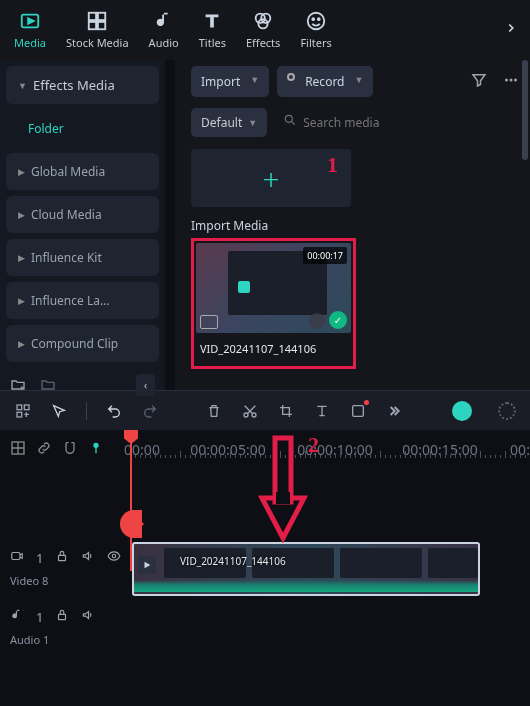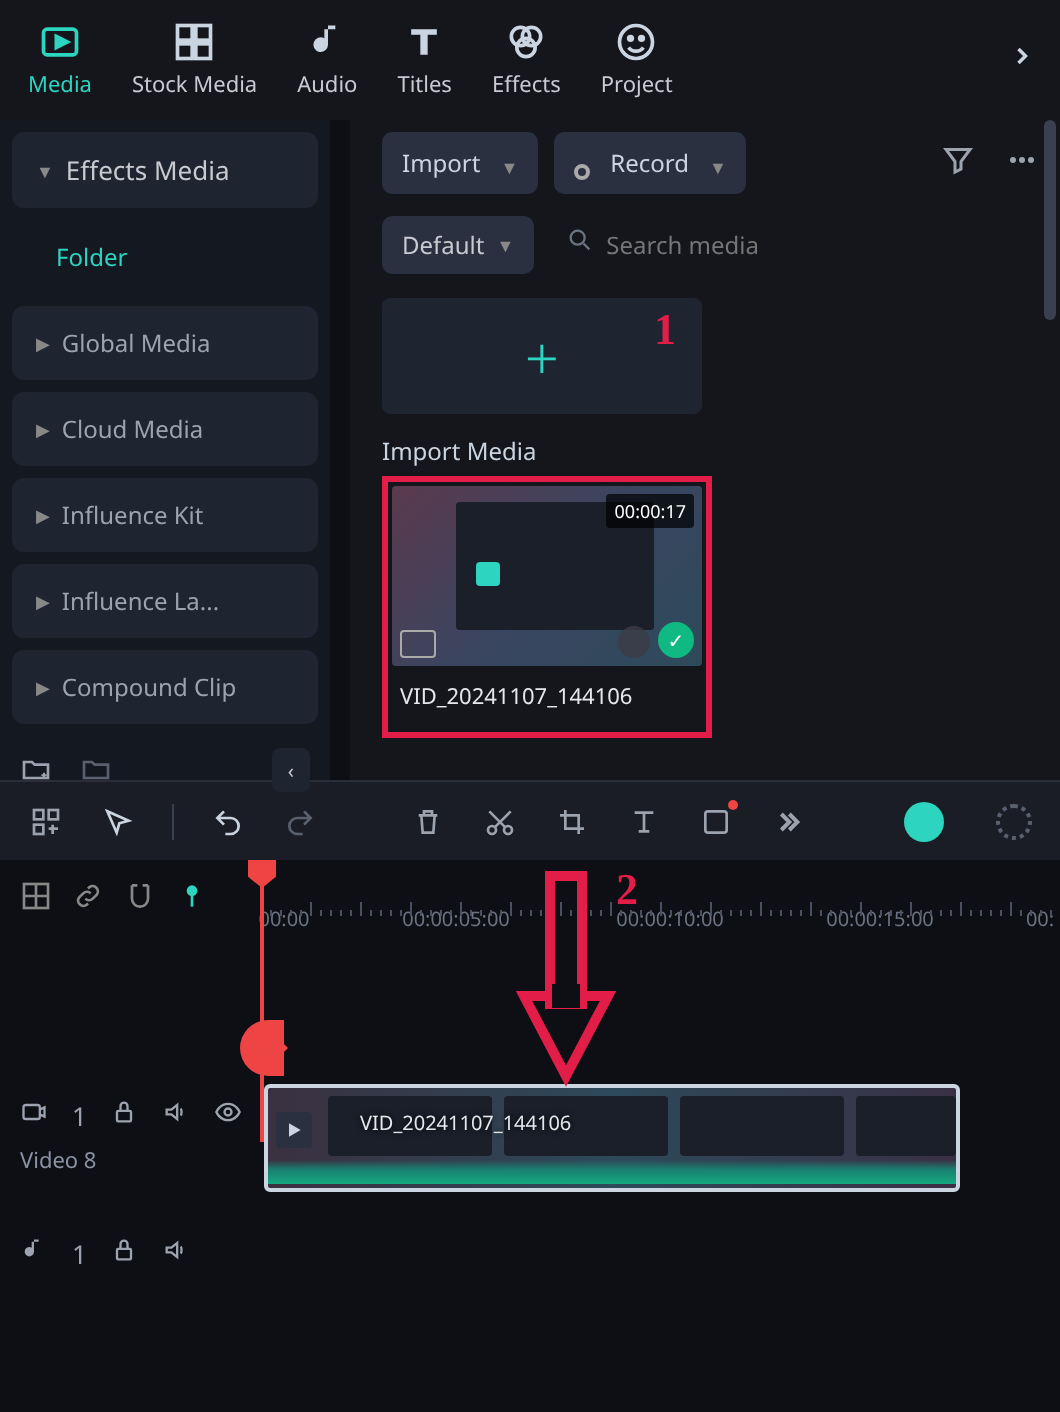--- a/index.html
+++ b/index.html
@@ -14,21 +14,21 @@
 .sidebar{width:165px;background:#141820;padding:6px;display:flex;flex-direction:column;gap:6px}
 .side-header{background:#1e2430;border-radius:6px;padding:10px 12px;display:flex;align-items:center;gap:6px;font-size:13px}
 .side-sub{color:#2dd4bf;padding:10px 22px;font-size:12px}
 .side-item{background:#1e2430;border-radius:6px;padding:10px 12px;display:flex;align-items:center;gap:6px;color:#9ca3af;font-size:12px}
 .chev{font-size:9px;color:#888}
 .side-footer{margin-top:auto;display:flex;align-items:center;gap:14px;padding:6px 4px}
 .side-footer .sficon{width:16px;height:16px;color:#9ca3af}
 .side-footer .collapse{margin-left:auto;background:#1e2430;border-radius:4px;padding:4px 8px;font-size:10px}
 .content-area{flex:1;padding:6px 10px 6px 16px;display:flex;flex-direction:column;position:relative}
 .content-toolbar{display:flex;align-items:center;gap:8px}
-.dropdown{background:#2a3040;border-radius:5px;padding:7px 10px;display:flex;align-items:flex-end;gap:10px;font-size:12px;color:#cbd5e1}
+.dropdown{background:#2a3040;border-radius:5px;padding:7px 10px;display:flex;align-items:flex-start;gap:10px;font-size:12px;color:#cbd5e1}
 .rdot{width:8px;height:8px;border-radius:50%;border:2px solid #aaa;display:inline-block}
 .ctool-right{margin-left:auto;display:flex;align-items:center;gap:14px;color:#9ca3af}
 .search-row{display:flex;align-items:center;gap:8px;margin-top:10px}
 .default-btn{background:#2a3040;border-radius:5px;padding:6px 10px;display:flex;align-items:center;gap:6px}
 .search-wrap{flex:1;display:flex;align-items:center;gap:6px;padding:6px 8px;color:#6b7280}
 .search-wrap input{background:transparent;border:none;outline:none;color:#c8cad0;font-size:12px;width:100%}
 .import-tile{width:160px;height:58px;background:#1e2430;border-radius:4px;margin-top:12px;display:flex;align-items:center;justify-content:center}
 .plus{font-size:30px;color:#2dd4bf;font-weight:300}
 .import-label{margin-top:10px;font-size:12px;color:#cbd5e1}
 .annot{position:absolute;color:#e11d48;font-size:22px;font-weight:bold;pointer-events:none;font-family:serif}
@@ -46,21 +46,21 @@
 .tt-icon{width:18px;height:18px;display:flex;align-items:center;justify-content:center}
 .ttsep{width:1px;height:18px;background:#3a4050}
 .tt-badge{width:20px;height:20px;background:#2dd4bf;border-radius:50%;margin-left:auto}
 .tt-dotcircle{width:18px;height:18px;border:2px dotted #5a6070;border-radius:50%;margin-left:8px}
 .tt-reddot{position:relative}
 .tt-reddot::after{content:'';position:absolute;top:-2px;right:-2px;width:5px;height:5px;background:#ef4444;border-radius:50%}
 .ruler-row{height:40px;background:#0d0f14;display:flex;position:relative}
 .ruler-left{width:130px;display:flex;align-items:center;gap:10px;padding:0 10px;color:#888}
 .ruler-right{flex:1;position:relative}
 .ruler-ticks{position:absolute;left:0;right:0;top:8px;height:20px}
-.tick-label{position:absolute;top:14px;font-size:10px;color:#6b7280;transform:translateX(-50%)}
+.tick-label{position:absolute;top:2px;font-size:14px;color:#6b7280;transform:translateX(-50%)}
 .tick{position:absolute;bottom:0;width:1px;height:4px;background:#4a5060}
 .playhead{position:absolute;left:130px;top:430px;bottom:135px;width:2px;background:#ef4444;z-index:5}
 .playhead::before{content:'';position:absolute;top:0;left:-6px;width:14px;height:14px;background:#ef4444;clip-path:polygon(0 0,100% 0,100% 60%,50% 100%,0 60%)}
 .cut-handle{position:absolute;left:120px;top:510px;width:22px;height:28px;background:#ef4444;border-radius:14px 0 0 14px;z-index:4}
 .cut-handle::after{content:'';position:absolute;right:-2px;top:6px;width:8px;height:16px;background:#ef4444;clip-path:polygon(0 0,100% 50%,0 100%)}
 .tracks{background:#0d0f14}
 .track-row{display:flex;height:60px;margin-top:4px}
 .track-head{width:130px;display:flex;flex-direction:column;justify-content:center;padding-left:10px;gap:6px}
 .track-head-icons{display:flex;align-items:center;gap:12px;color:#9ca3af}
 .track-label{font-size:11px;color:#8a92a3}
@@ -126,21 +126,21 @@
   </div>
   <div class="top-tab">
     <span class="ticon">
         <svg width="22" height="22" viewBox="0 0 24 24" fill="none" stroke="#cbd5e1" stroke-width="2">
           <circle cx="12" cy="12" r="9"></circle>
           <circle cx="9" cy="10" r="1" fill="#cbd5e1"></circle>
           <circle cx="15" cy="10" r="1" fill="#cbd5e1"></circle>
           <path d="M8 15c1 1.5 2.5 2 4 2s3-.5 4-2"></path>
         </svg>
       </span>
-    <span class="tlabel">Project</span>
+    <span class="tlabel">Filters</span>
   </div>
   <div class="scroll-right"><svg width="14" height="14" viewBox="0 0 24 24" fill="none" stroke="#cbd5e1" stroke-width="3">
         <path d="M9 6l6 6-6 6"></path>
       </svg></div>
 </div>
 
 <div class="mid-row">
   <div class="sidebar">
     <div class="side-header">
       <span class="chev">▼</span>
@@ -453,20 +453,21 @@
             </svg></span>
         <span class="bigicon">1</span>
         <span><svg width="14" height="14" viewBox="0 0 24 24" fill="none" stroke="#9ca3af" stroke-width="2">
               <rect x="6" y="11" width="12" height="9" rx="1"></rect>
               <path d="M9 11V7a3 3 0 0 1 6 0v4"></path>
             </svg></span>
         <span><svg width="14" height="14" viewBox="0 0 24 24" fill="none" stroke="#9ca3af" stroke-width="2">
               <path d="M4 10v4h4l5 4V6l-5 4H4zM16 9c1 1 1 5 0 6"></path>
             </svg></span>
       </div>
+      <div class="track-label">Audio 1</div>
     </div>
     <div class="track-body"></div>
   </div>
 </div>
 
 <div class="playhead"></div>
 <div class="cut-handle"></div>
 <div class="annot" style="left:308px;top:432px">2</div>
 <svg class="arrow-annot" width="50" height="110">
   <rect x="17" y="4" width="16" height="64" fill="none" stroke="#e11d48" stroke-width="5"></rect>

